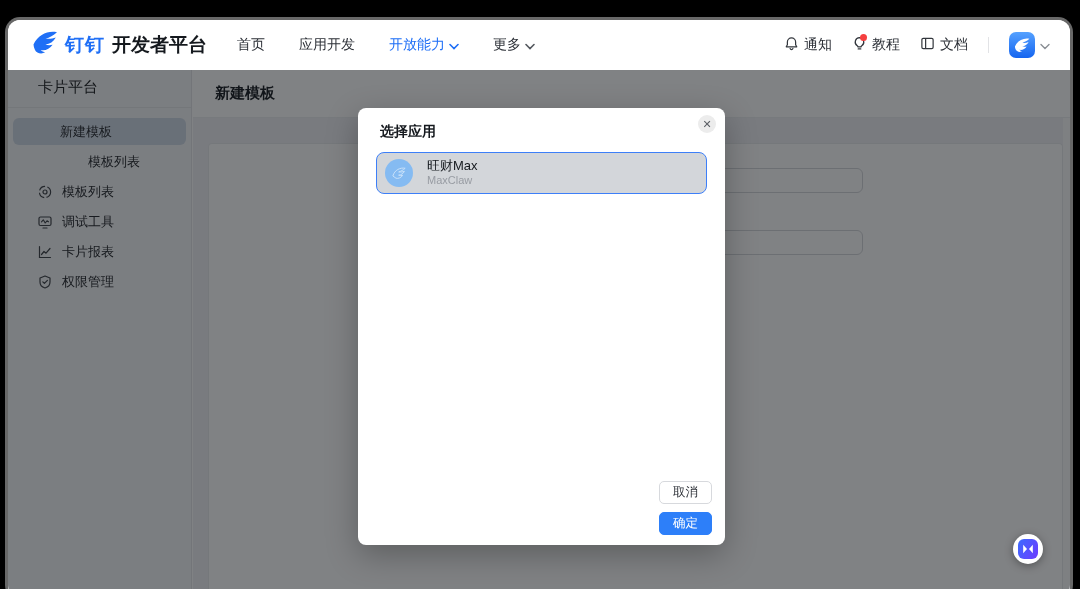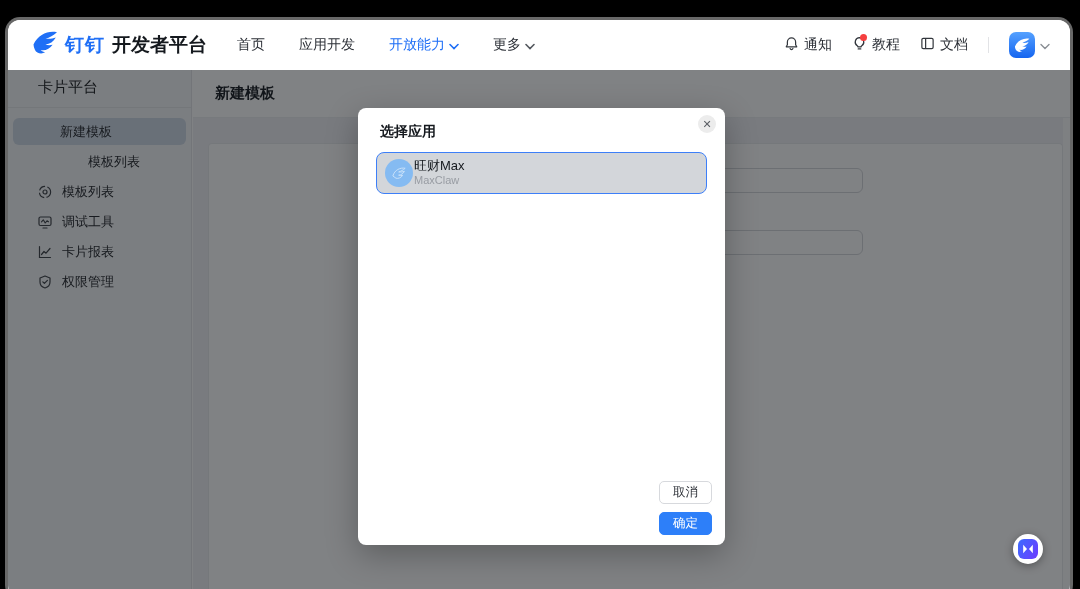--- a/index.html
+++ b/index.html
@@ -71,21 +71,21 @@
   .search-box { margin-left:auto; width:145px; height:25px; border:1px solid #d7d9dd; border-radius:6px;
                 display:flex; align-items:center; padding:0 8px; gap:5px; background:#fff; }
   .search-box input { border:none; outline:none; width:100%; font-size:12.5px; color:#23262b;
                       font-family:inherit; background:transparent; }
   .search-box input::placeholder { color:#b8bcc2; }
 
   .app-item { margin:11px 18px 0; height:42px; border:1px solid #3d7ff8; background:#d3d6da;
               border-radius:8px; display:flex; align-items:center; padding-left:8px; cursor:pointer; }
   .app-avatar { width:28px; height:28px; border-radius:50%; background:#85bbf2;
                 display:flex; align-items:center; justify-content:center; }
-  .app-texts { margin-left:1px; line-height:1.25; }
+  .app-texts { margin-left:14px; line-height:1.25; }
   .app-name { font-size:13px; color:#15191e; font-weight:500; }
   .app-sub { font-size:11px; color:#989ca3; }
 
   .modal-footer { position:absolute; bottom:10px; right:13px; display:flex; gap:8px;flex-direction:column; }
   .btn { height:23px; padding:0 13px; border-radius:5px; font-size:12.5px;
          display:flex; align-items:center; cursor:pointer; }
   .btn-cancel { background:#fff; border:1px solid #d7d9dd; color:#2b2f36; }
   .btn-confirm { background:#2d7ff9; border:1px solid #2d7ff9; color:#fff; }
 
   

